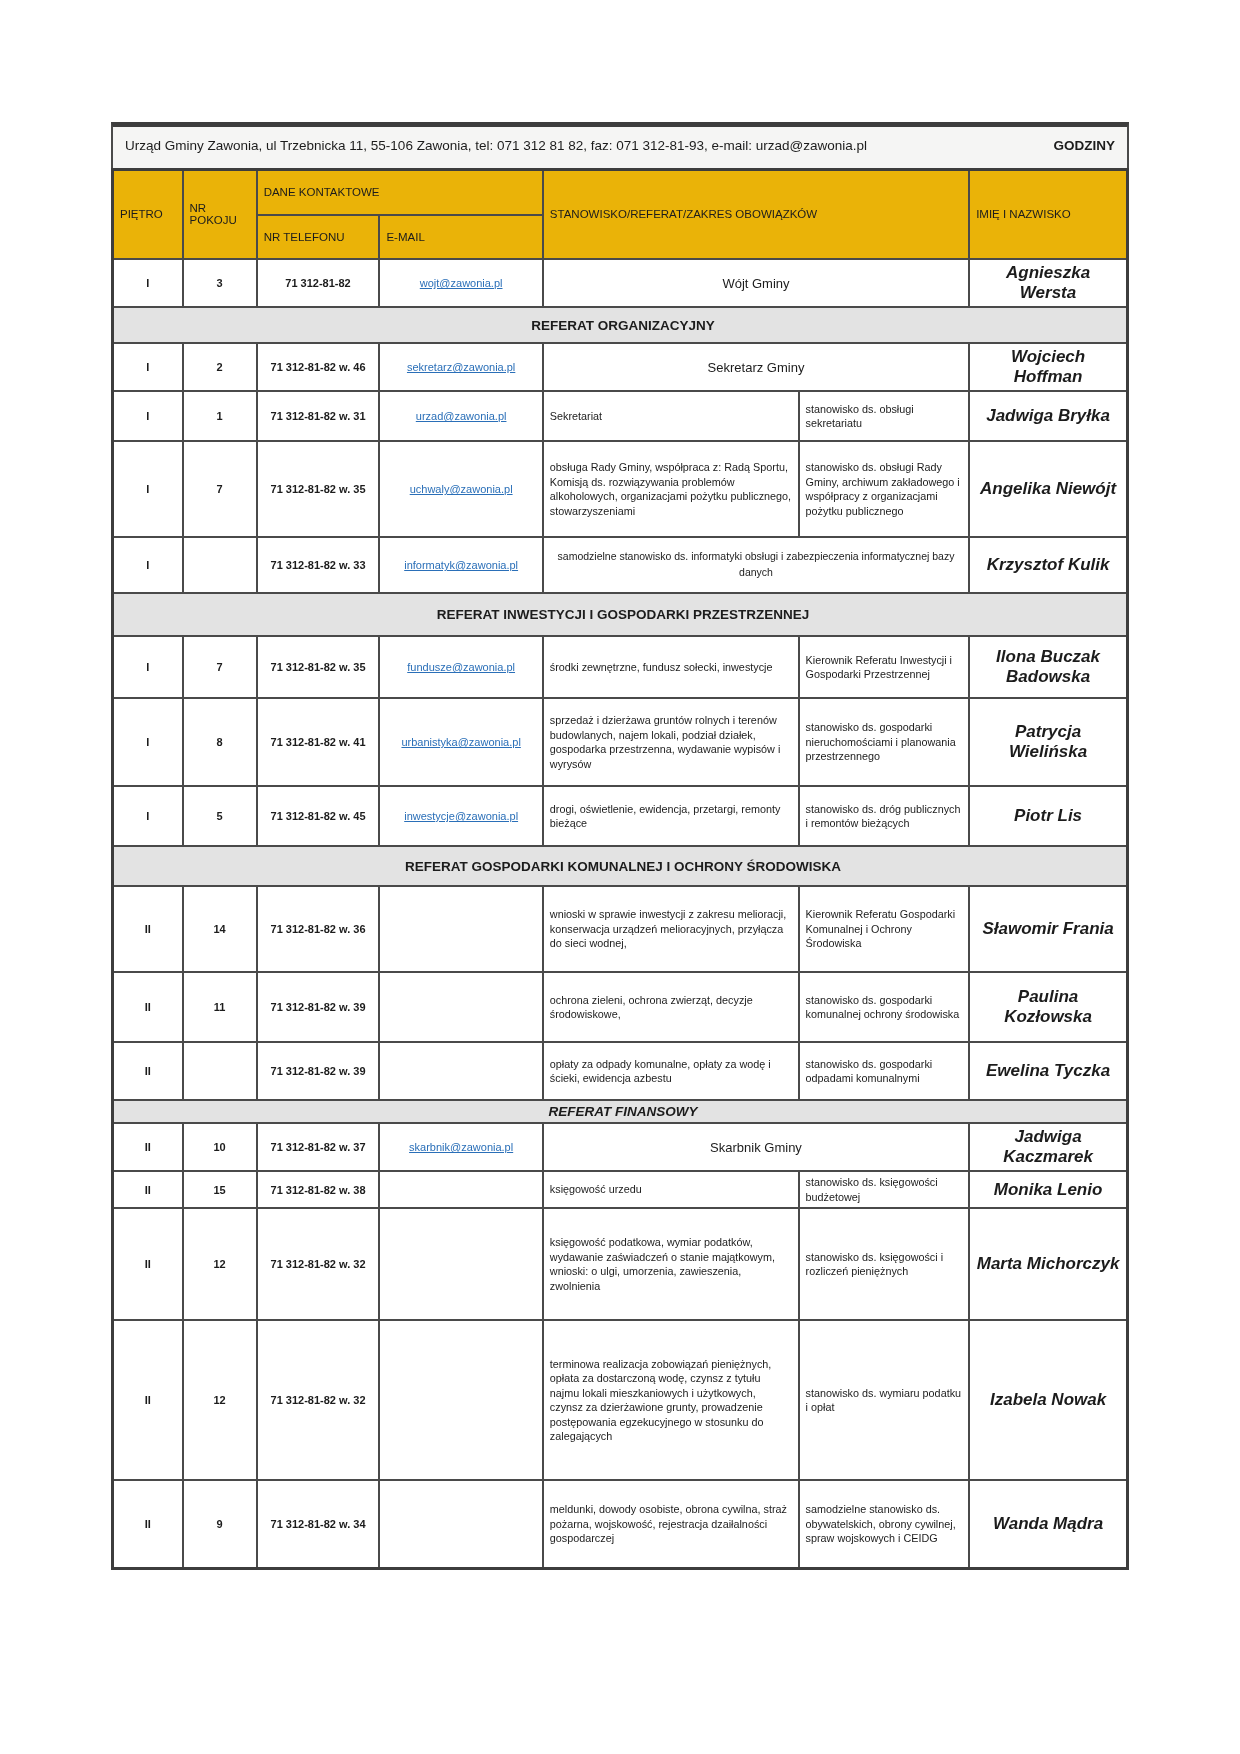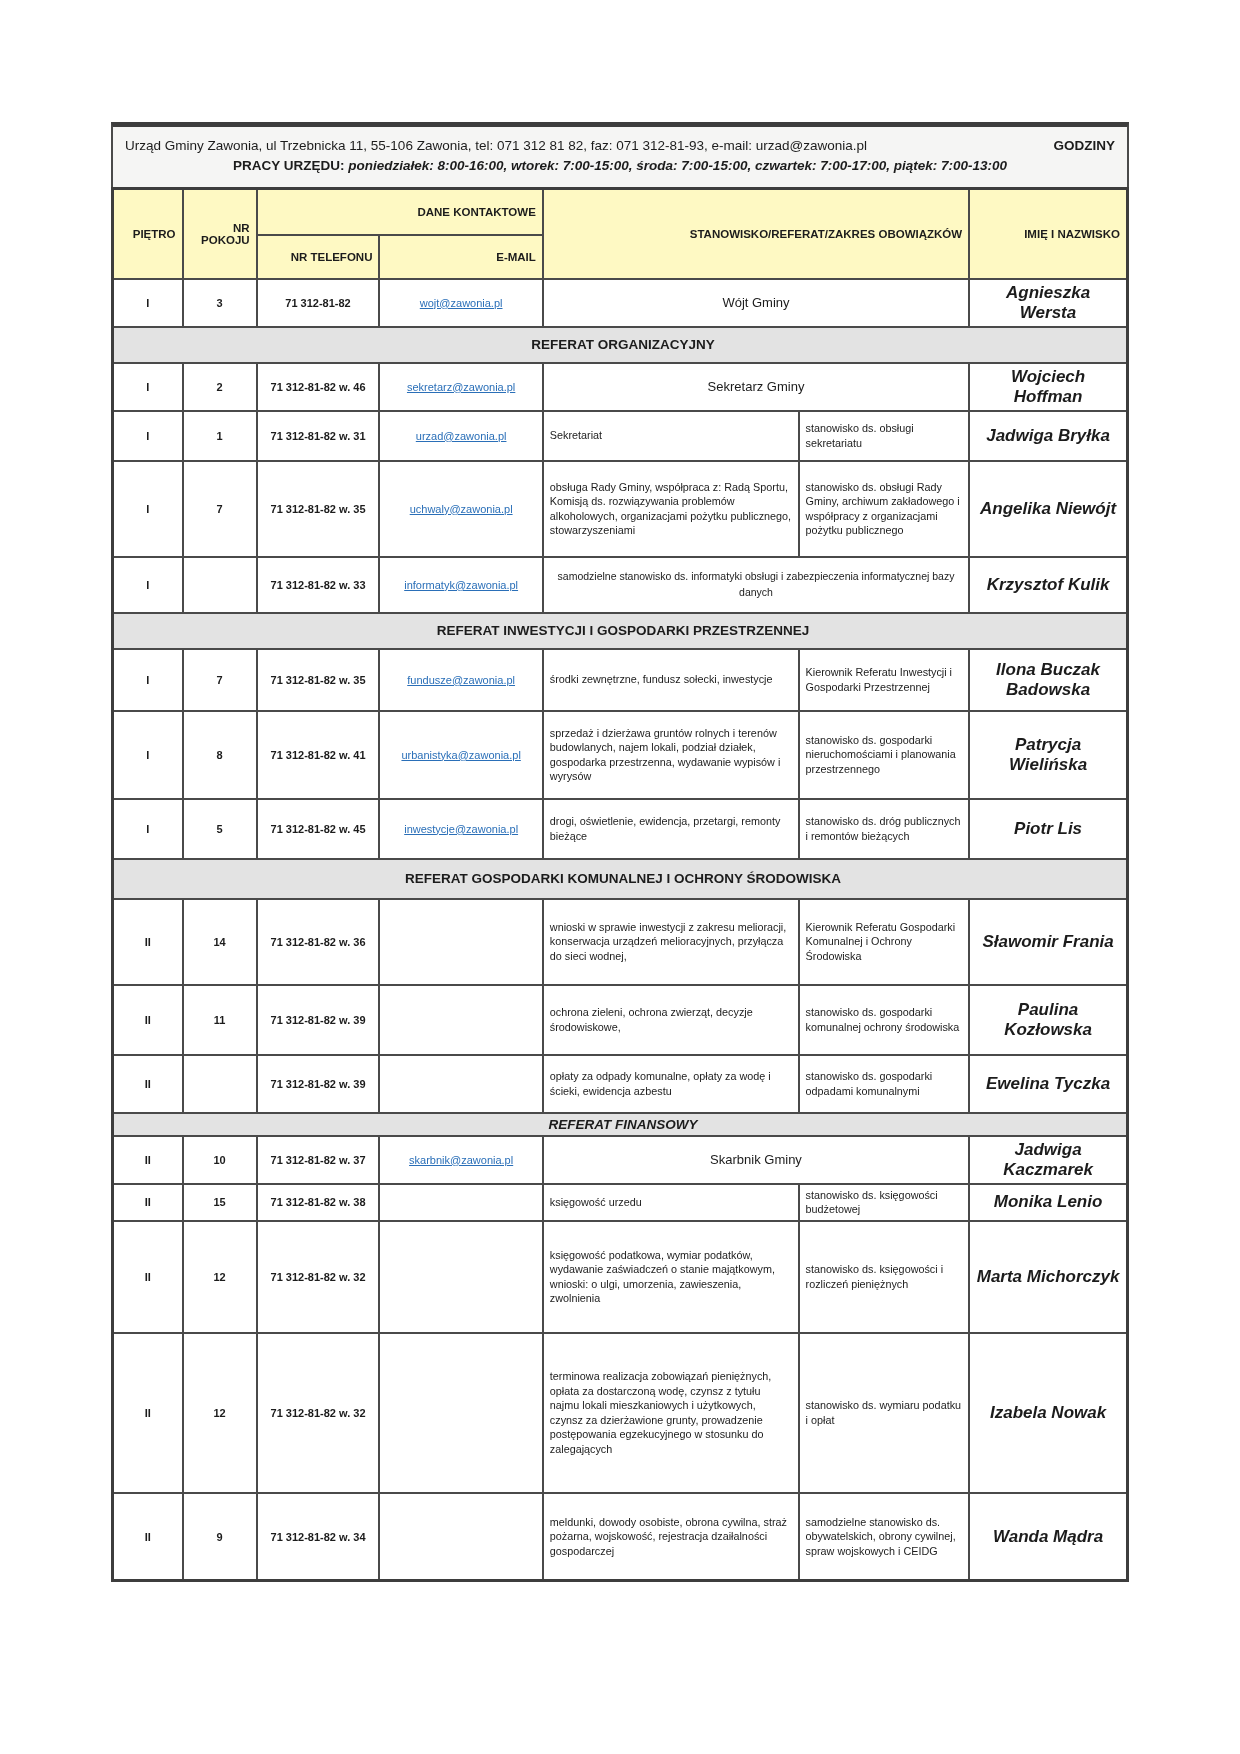--- a/index.html
+++ b/index.html
@@ -37,23 +37,23 @@
   }
   th, td {
     border:2px solid #4a4a4a;
     padding:3px 6px;
     vertical-align:middle;
     font-size:11.5px;
     overflow:hidden;
     word-wrap:break-word;
   }
   thead th {
-    background:#fef9c3;
-    font-weight:bold;
-    text-align:right;
+    background:#eab308;
+    font-weight:normal;
+    text-align:left;
     font-size:11.5px;
   }
   thead tr:nth-child(1) { height:46px; }
   thead tr:nth-child(2) { height:44px; }
 
   td.section {
     background:#e3e3e3;
     text-align:center;
     font-weight:bold;
     font-size:13.5px;
@@ -67,21 +67,21 @@
   td.duties, td.position { font-size:10.8px; line-height:1.35; text-align:left; }
   td.name { text-align:center; font-weight:bold; font-style:italic; font-size:17px; }
 
   
   tbody tr:nth-child(1)  { height:42px; }
   tbody tr:nth-child(2)  { height:36px; }
   tbody tr:nth-child(3)  { height:34px; }
   tbody tr:nth-child(4)  { height:50px; }
   tbody tr:nth-child(5)  { height:96px; }
   tbody tr:nth-child(6)  { height:56px; }
-  tbody tr:nth-child(7)  { height:36px; }
+  tbody tr:nth-child(7)  { height:43px; }
   tbody tr:nth-child(8)  { height:62px; }
   tbody tr:nth-child(9)  { height:88px; }
   tbody tr:nth-child(10) { height:60px; }
   tbody tr:nth-child(11) { height:40px; }
   tbody tr:nth-child(12) { height:86px; }
   tbody tr:nth-child(13) { height:70px; }
   tbody tr:nth-child(14) { height:58px; }
   tbody tr:nth-child(15) { height:20px;font-style:italic; }
   tbody tr:nth-child(16) { height:42px; }
   tbody tr:nth-child(17) { height:36px; }
@@ -91,24 +91,20 @@
 </style>
 </head>
 <body>
 
 <div class="sheet">
 
   <div class="band">
     <div class="band-line1">
       <span>Urząd Gminy Zawonia, ul Trzebnicka 11, 55-106 Zawonia, tel: 071 312 81 82, faz: 071 312-81-93, e-mail: urzad@zawonia.pl</span>
       <span class="godziny">GODZINY</span>
-    </div>
-    <div class="band-line2">
-      <span>PRACY URZĘDU:</span>
-      <span class="hours">poniedziałek: 8:00-16:00, wtorek: 7:00-15:00, środa: 7:00-15:00, czwartek: 7:00-17:00, piątek: 7:00-13:00</span>
     </div>
   </div>
 
   <table class="contacts">
     <colgroup>
       <col style="width:6.9%">
       <col style="width:7.3%">
       <col style="width:12.1%">
       <col style="width:16.1%">
       <col style="width:25.2%">

